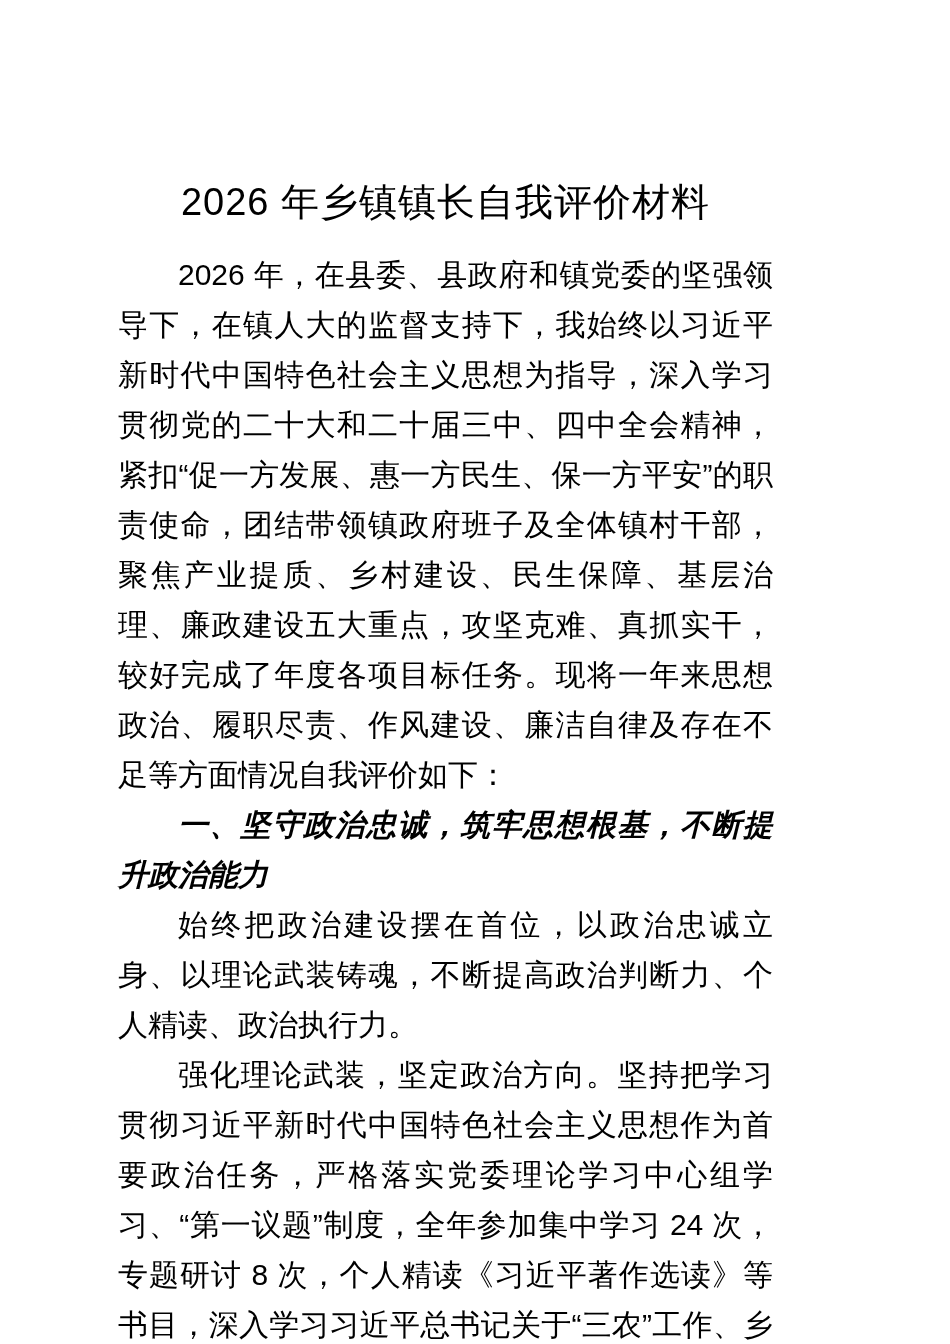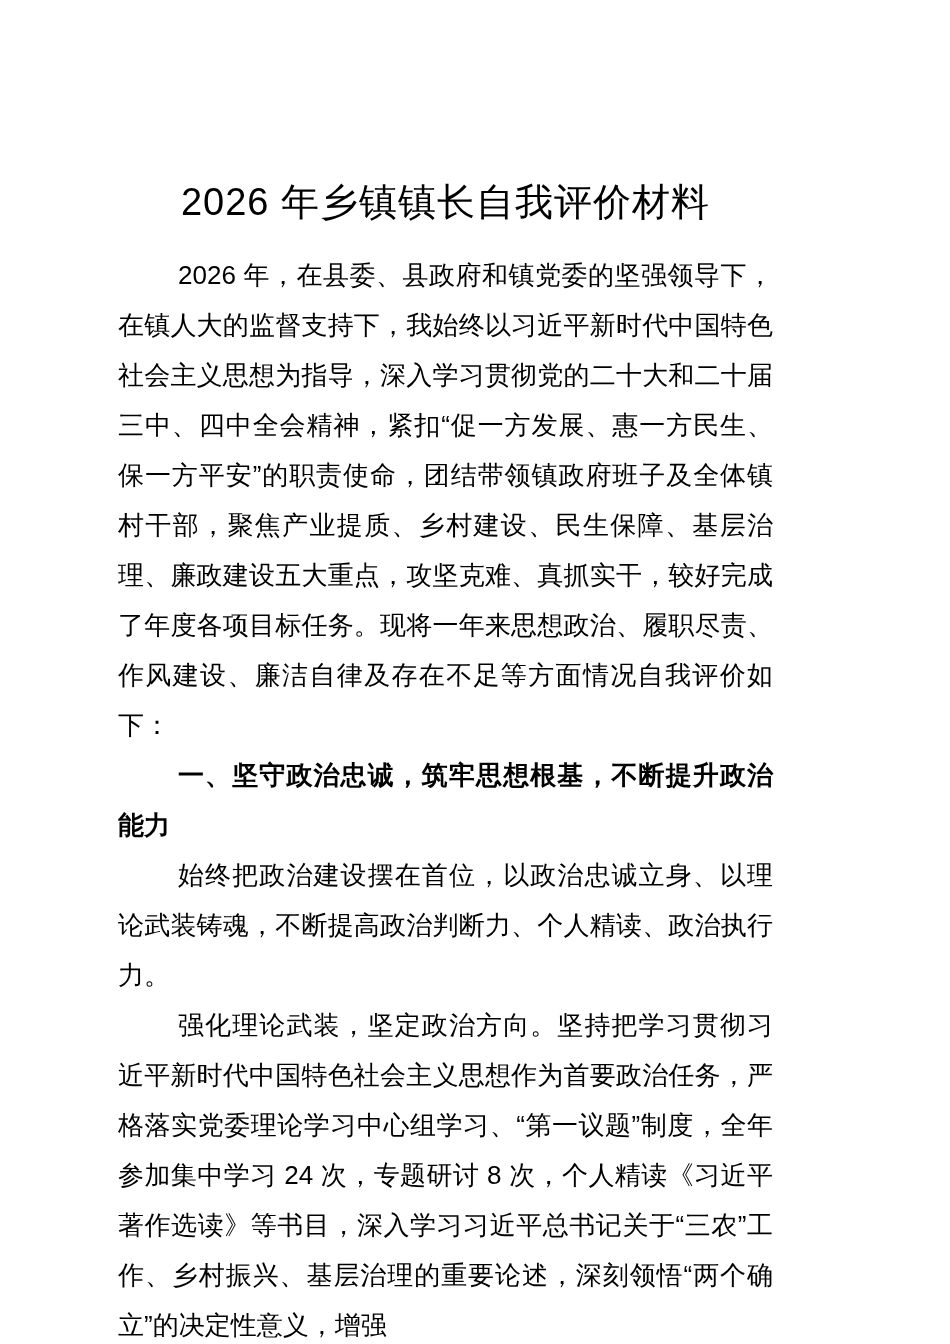--- a/index.html
+++ b/index.html
@@ -24,33 +24,34 @@
     font-size: 38px;
     font-weight: 400;
     line-height: 72px;
     text-align: center;
     text-indent: 0;
     letter-spacing: 1px;
     white-space: nowrap;
   }
   .body-para, .section-heading {
     margin: 0;
-    font-size: 26px;
+    font-size: 30px;
     line-height: 50px;
     text-align: justify;
     text-justify: inter-ideograph;
     text-indent: 60px;
     word-break: break-all;
     overflow-wrap: break-word;
   }
   .body-para {
     font-weight: 400;
   }
   .section-heading {
     font-weight: 700;
+    font-style: italic;
   }
 </style>
 </head>
 <body>
 
 <div class="page">
   <h1 class="doc-title">2026 年乡镇镇长自我评价材料</h1>
 
   <p class="body-para">2026 年，在县委、县政府和镇党委的坚强领导下，在镇人大的监督支持下，我始终以习近平新时代中国特色社会主义思想为指导，深入学习贯彻党的二十大和二十届三中、四中全会精神，紧扣“促一方发展、惠一方民生、保一方平安”的职责使命，团结带领镇政府班子及全体镇村干部，聚焦产业提质、乡村建设、民生保障、基层治理、廉政建设五大重点，攻坚克难、真抓实干，较好完成了年度各项目标任务。现将一年来思想政治、履职尽责、作风建设、廉洁自律及存在不足等方面情况自我评价如下：</p>
 

